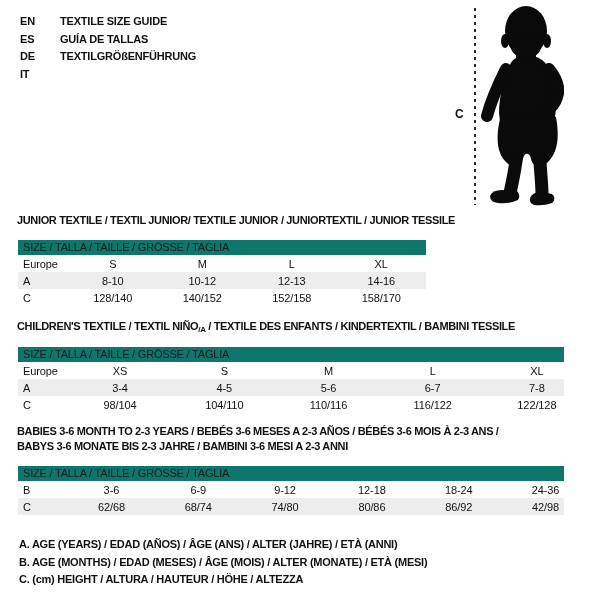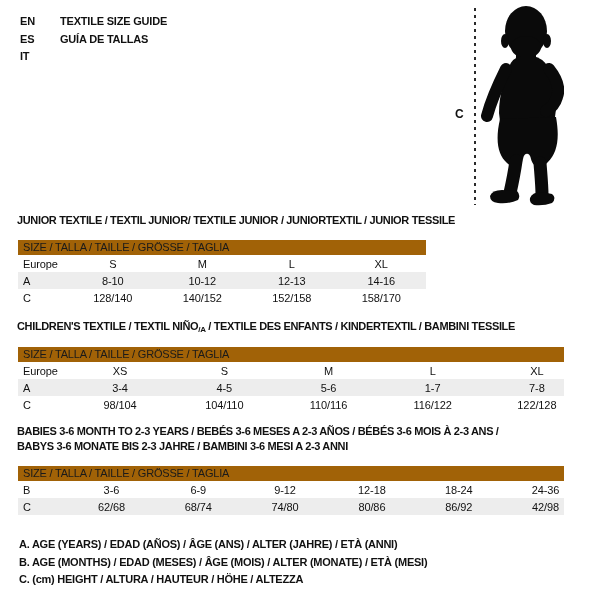--- a/index.html
+++ b/index.html
@@ -18,21 +18,21 @@
     background-image:repeating-linear-gradient(to bottom,#2a2a2a 0 3px,transparent 3px 7px);
   }
   .height-marker { position:absolute; left:455px; top:107px; font-weight:bold; font-size:12px; }
   .baby { position:absolute; left:480px; top:3px; width:88px; height:204px; }
   
   .title { position:absolute; left:17px; font-weight:bold; font-size:11px; letter-spacing:-0.35px; white-space:nowrap; line-height:14.5px; }
   .subsc { font-size:8px; vertical-align:-2px; font-weight:bold; }
   
   .tbl { position:absolute; left:18px; }
   .tbl .bar {
-    background:#a16207; height:15px; line-height:15px; font-size:11px;
+    background:#0f766e; height:15px; line-height:15px; font-size:11px;
     padding-left:5px; color:#1a1a1a; letter-spacing:-0.2px;
   }
   .tbl table { width:100%; border-collapse:collapse; table-layout:fixed; }
   .tbl td { height:17px; font-size:11px; text-align:center; padding:0; letter-spacing:-0.1px; }
   .tbl td.lbl { text-align:left; padding-left:5px;margin-top:40px; }
   .tbl col.c0 { width:50px; }
   .tbl tr.alt { background:#ededed; }
   
   .legend { position:absolute; left:19px; top:536px; }
   .legend div { font-weight:bold; font-size:11px; line-height:17.5px; letter-spacing:-0.25px; }
@@ -43,20 +43,24 @@
 <div id="page">
 
   <div class="langs">
     <div class="lang-row">
       <span class="lang-code">EN</span>
       <span class="lang-label">TEXTILE SIZE GUIDE</span>
     </div>
     <div class="lang-row">
       <span class="lang-code">ES</span>
       <span class="lang-label">GUÍA DE TALLAS</span>
+    </div>
+    <div class="lang-row">
+      <span class="lang-code">DE</span>
+      <span class="lang-label">TEXTILGRÖßENFÜHRUNG</span>
     </div>
     <div class="lang-row">
       <span class="lang-code">IT</span>
     </div>
   </div>
 
   <div class="height-line"></div>
   <div class="height-marker">C</div>
   <svg class="baby" viewBox="0 0 88 204" aria-hidden="true">
     <g fill="#0a0a0a" stroke="none">
@@ -142,21 +146,21 @@
         <td>S</td>
         <td>M</td>
         <td>L</td>
         <td>XL</td>
       </tr>
       <tr class="alt">
         <td class="lbl">A</td>
         <td>3-4</td>
         <td>4-5</td>
         <td>5-6</td>
-        <td>1-7</td>
+        <td>6-7</td>
         <td>7-8</td>
       </tr>
       <tr>
         <td class="lbl">C</td>
         <td>98/104</td>
         <td>104/110</td>
         <td>110/116</td>
         <td>116/122</td>
         <td>122/128</td>
       </tr>

